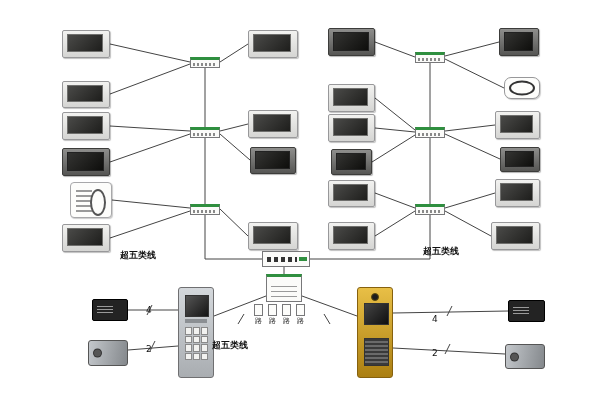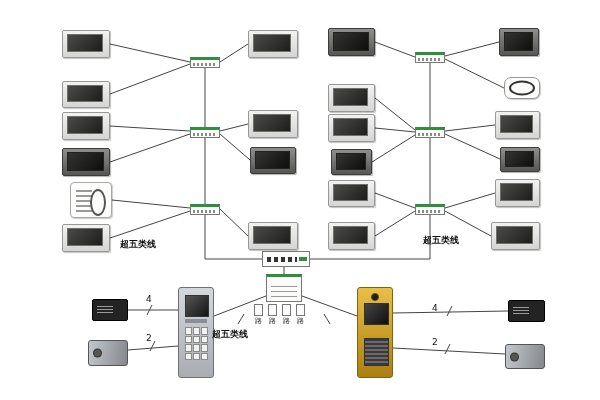--- a/index.html
+++ b/index.html
@@ -62,21 +62,21 @@
   .box-black::after{content:"";position:absolute;left:4px;top:4px;width:16px;height:9px;
     background:repeating-linear-gradient(0deg,#9a9a9a 0 1px,transparent 1px 3px);}
   .box-gray{background:linear-gradient(100deg,#c4c8cc,#84888c);border:1px solid #555;border-radius:3px;}
   .box-gray::after{content:"";position:absolute;left:5px;top:50%;transform:translateY(-50%);
     width:7px;height:7px;border-radius:50%;background:#555;box-shadow:0 0 0 1px #333;}
 
   .port{background:#fdfdfb;border:1px solid #78787a;}
   .port .port-text{position:absolute;top:12px;left:-3px;right:-3px;text-align:center;
     font-size:7px;line-height:8px;color:#222;}
 
-  .lbl{position:absolute;color:#111;white-space:nowrap;z-index:3;}
+  .lbl{position:absolute;color:#111;white-space:nowrap;z-index:3;margin-top:11px;}
 </style>
 </head>
 <body>
 
 <svg id="wires" xmlns="http://www.w3.org/2000/svg" viewBox="0 0 600 400">
     <polyline points="205,62 205,259 262,259" fill="none" stroke="#444444" stroke-width="1"></polyline>
     <polyline points="430,57 430,259 310,259" fill="none" stroke="#444444" stroke-width="1"></polyline>
     <polyline points="190,62 110,44" fill="none" stroke="#444444" stroke-width="1"></polyline>
     <polyline points="190,64 110,94" fill="none" stroke="#444444" stroke-width="1"></polyline>
     <polyline points="220,62 248,44" fill="none" stroke="#444444" stroke-width="1"></polyline>

